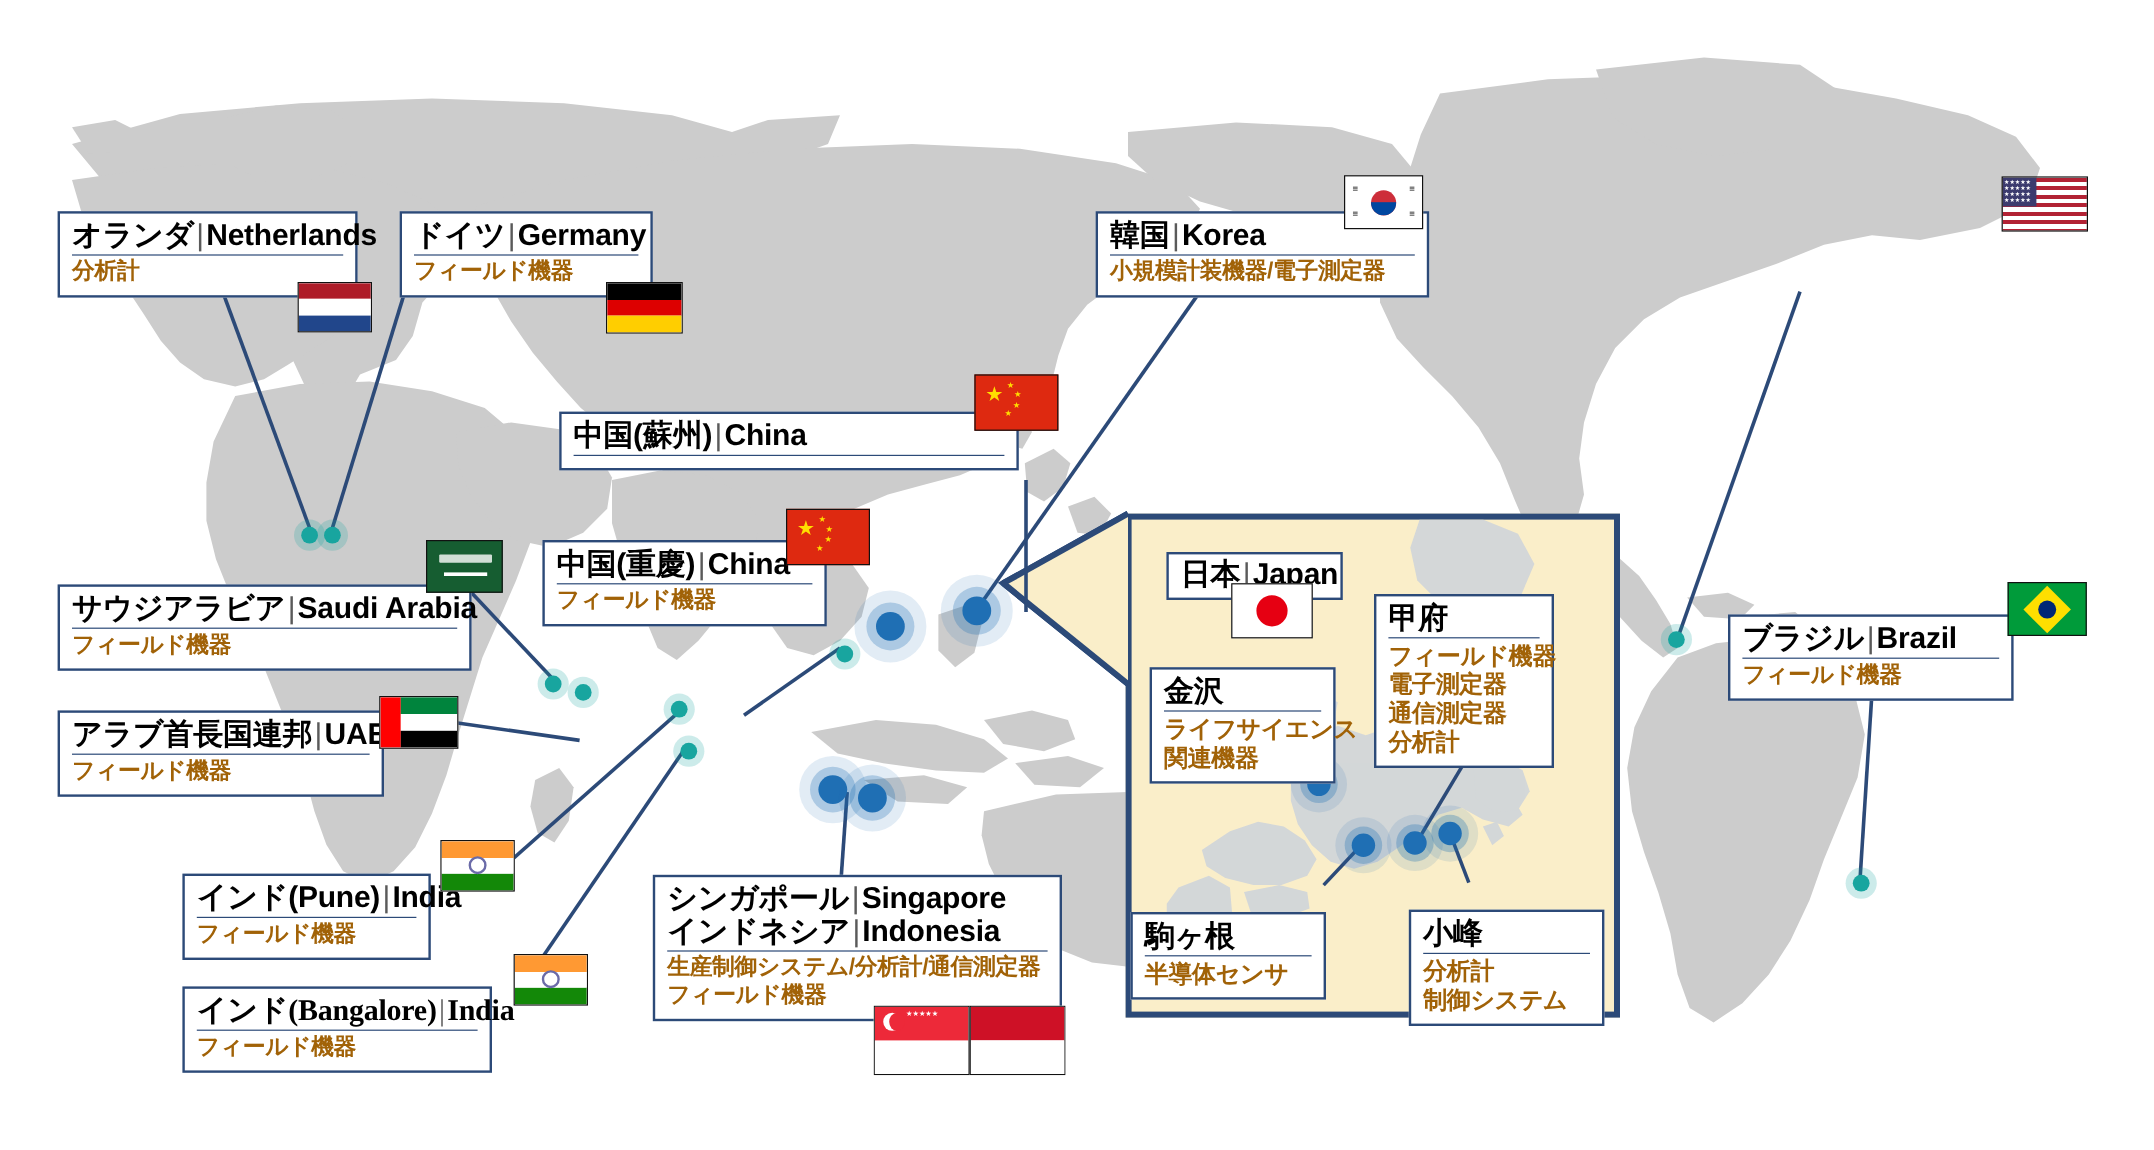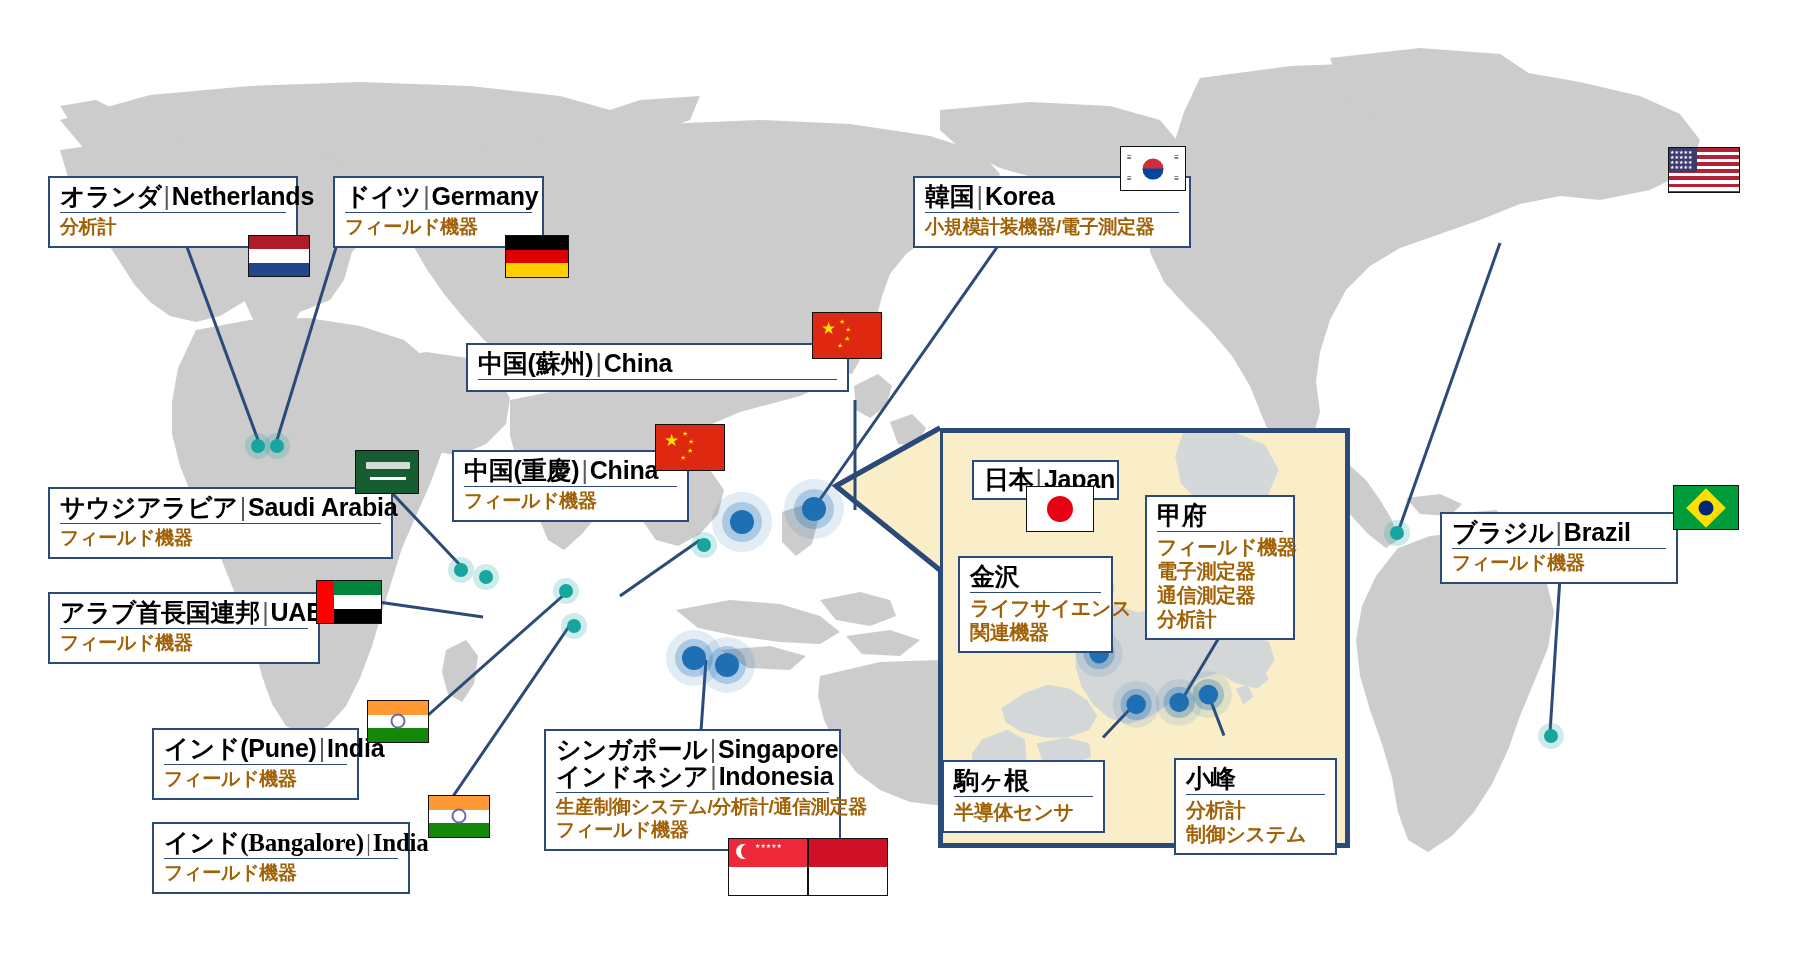--- a/index.html
+++ b/index.html
@@ -402,21 +402,21 @@
     <div class="sub">フィールド機器</div>
   </div>
   <div class="flag" style="left:655px;top:424px;width:70px;height:47px;background:#DE2910;">
     <div style="position:absolute;left:8px;top:7px;color:#FFDE00;font-size:17px;line-height:1;">★</div>
     <div style="position:absolute;left:26px;top:5px;color:#FFDE00;font-size:7px;line-height:1;">★</div>
     <div style="position:absolute;left:32px;top:13px;color:#FFDE00;font-size:7px;line-height:1;">★</div>
     <div style="position:absolute;left:31px;top:22px;color:#FFDE00;font-size:7px;line-height:1;">★</div>
     <div style="position:absolute;left:24px;top:29px;color:#FFDE00;font-size:7px;line-height:1;">★</div>
   </div>
 
-  <div class="callout" style="left:544px;top:729px;width:297px;">
+  <div class="callout" style="left:544px;top:729px;width:341px;">
     <div class="ttl">
       <span>シンガポール</span><span class="sep">|</span><span>Singapore</span>
     </div>
     <div class="ttl">
       <span>インドネシア</span><span class="sep">|</span><span>Indonesia</span>
     </div>
     <div class="rule"></div>
     <div class="sub">生産制御システム/分析計/通信測定器</div>
     <div class="sub">フィールド機器</div>
   </div>

